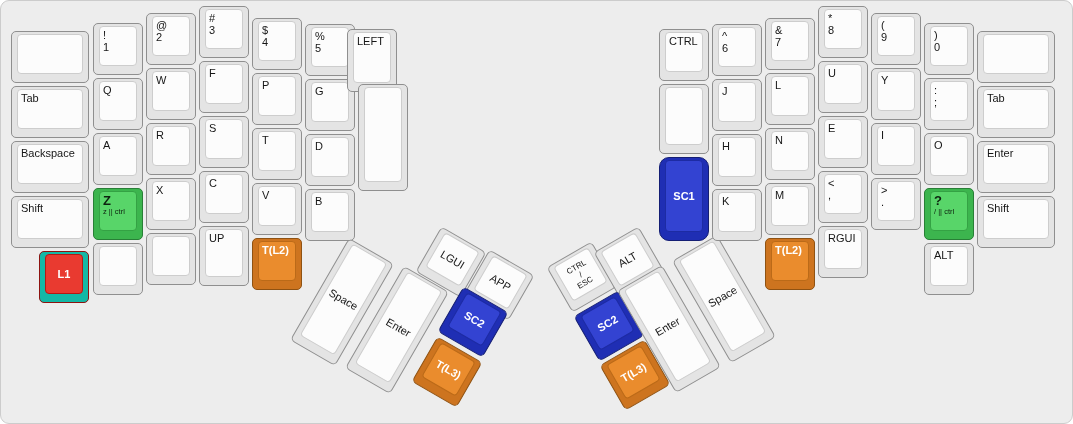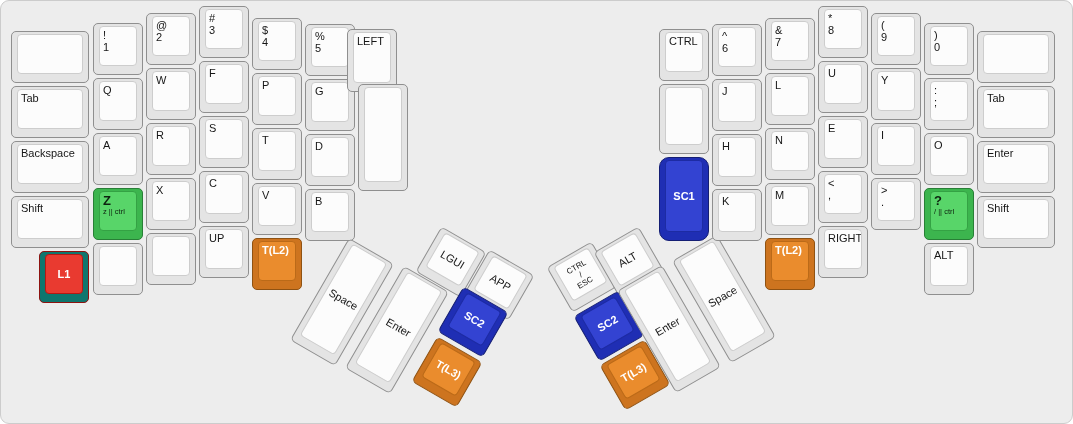--- a/index.html
+++ b/index.html
@@ -10,21 +10,21 @@
   }
   .key { position:absolute; box-sizing:border-box; border-radius:5px; }
   .cap { position:absolute; left:5px; right:5px; top:2px; bottom:8px; border-radius:4px; box-sizing:border-box; overflow:hidden; }
 
   
   .c-white { background:#e4e4e4; border:1px solid #8f8f8f; }
   .c-white .cap { background:#fcfcfc; border:1px solid #cdcdcd; }
   .c-white .lab { color:#161616; }
 
   
-  .c-red    { background:#0f766e; border:1px solid #8e1310; }
+  .c-red    { background:#14b8a6; border:1px solid #8e1310; }
   .c-red    .cap { background:#e93a30; border:1px solid #b51813; }
   .c-red    .lab { color:#ffffff; font-weight:600; }
 
   .c-green  { background:#3cb54e; border:1px solid #287f36; }
   .c-green  .cap { background:#58d569; border:1px solid #34a244; }
   .c-green  .lab { color:#0d220f; font-weight:600; }
 
   .c-orange { background:#cd741f; border:1px solid #8f5212; }
   .c-orange .cap { background:#ea8c2d; border:1px solid #bb6a18; }
   .c-orange .lab { color:#ffffff; font-weight:600; }
@@ -177,21 +177,21 @@
         </div>
       </div>
     </div>
     <div class="key c-white" style="left: 198px; top: 170px; width: 50px; height: 52px;">
       <div class="cap">
         <div class="lab">
           <div class="line line-0">C</div>
         </div>
       </div>
     </div>
-    <div class="key c-white" style="left: 198px; top: 225px; width: 50px; height: 52px;">
+    <div class="key c-white" style="left: 198px; top: 225px; width: 50px; height: 60px;">
       <div class="cap">
         <div class="lab">
           <div class="line line-0">UP</div>
         </div>
       </div>
     </div>
     <div class="key c-white" style="left: 251px; top: 17px; width: 50px; height: 52px;">
       <div class="cap">
         <div class="lab">
           <div class="line line-0">$</div>
@@ -464,21 +464,21 @@
       <div class="cap">
         <div class="lab">
           <div class="line line-0">&lt;</div>
           <div class="line line-1">,</div>
         </div>
       </div>
     </div>
     <div class="key c-white" style="left: 817px; top: 225px; width: 50px; height: 52px;">
       <div class="cap">
         <div class="lab">
-          <div class="line line-0">RIGHT</div>
+          <div class="line line-0">RGUI</div>
         </div>
       </div>
     </div>
     <div class="key c-white" style="left: 870px; top: 12px; width: 50px; height: 52px;">
       <div class="cap">
         <div class="lab">
           <div class="line line-0">(</div>
           <div class="line line-1">9</div>
         </div>
       </div>

